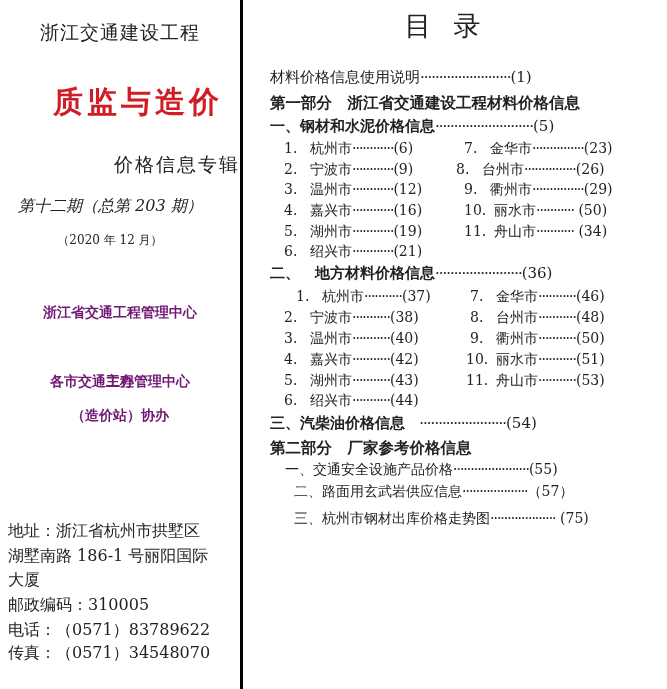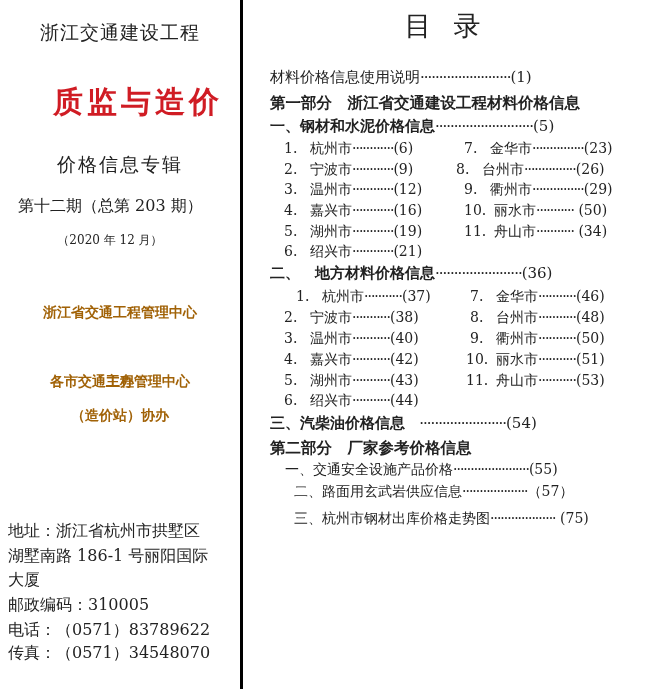--- a/index.html
+++ b/index.html
@@ -4,25 +4,25 @@
 <style>
   html, body { margin:0; padding:0; background:#ffffff; }
   body { width:667px; height:689px; position:relative; overflow:hidden;
          font-family:"DejaVu Serif","Liberation Serif",serif; color:#222; }
   .abs { position:absolute; white-space:nowrap; }
   #divider { position:absolute; left:240px; top:0; width:3px; height:689px; background:#000; }
 
   
   .cover-series { left:0; width:240px; top:20px; text-align:center; font-size:19px; letter-spacing:1px; color:#222; }
   .cover-title  { left:0; width:276px; top:82px; text-align:center; font-size:30px; color:#d01c24; letter-spacing:4px; font-weight:bold; }
-  .cover-sub    { left:0; width:240px; top:152px; text-align:center; font-size:19px; letter-spacing:2px; }
-  .cover-issue  { left:18px; top:196px; font-size:16px; }
+  .cover-sub    { left:0; width:240px; top:152px; text-align:right; font-size:19px; letter-spacing:2px; }
+  .cover-issue  { left:18px; top:196px; font-size:16px;font-style:italic; }
   .cover-date   { left:0; width:220px; top:232px; text-align:center; font-size:12px; }
   .org          { left:0; width:240px; text-align:center; font-size:14px; font-weight:bold;
-                  font-family:"DejaVu Sans","Liberation Sans",sans-serif; color:#a16207; }
+                  font-family:"DejaVu Sans","Liberation Sans",sans-serif; color:#701a75; }
   .org1 { top:304px; } .org2 { top:339px;margin-top:34px; } .org3 { top:373px; } .org4 { top:407px; }
   .addr { left:8px; font-size:16px; }
   .addr1 { top:521px; } .addr2 { top:546px; } .addr3 { top:570px; }
   .addr4 { top:595px; } .addr5 { top:620px; } .addr6 { top:643px; }
 
   
   .toc-heading { left:240px; width:427px; top:8px; text-align:center; font-size:27px; letter-spacing:22px;
                  font-family:"DejaVu Sans","Liberation Sans",sans-serif; }
   .toc { font-size:15px; }
   .bold { font-weight:bold; font-family:"DejaVu Sans","Liberation Sans",sans-serif; }

